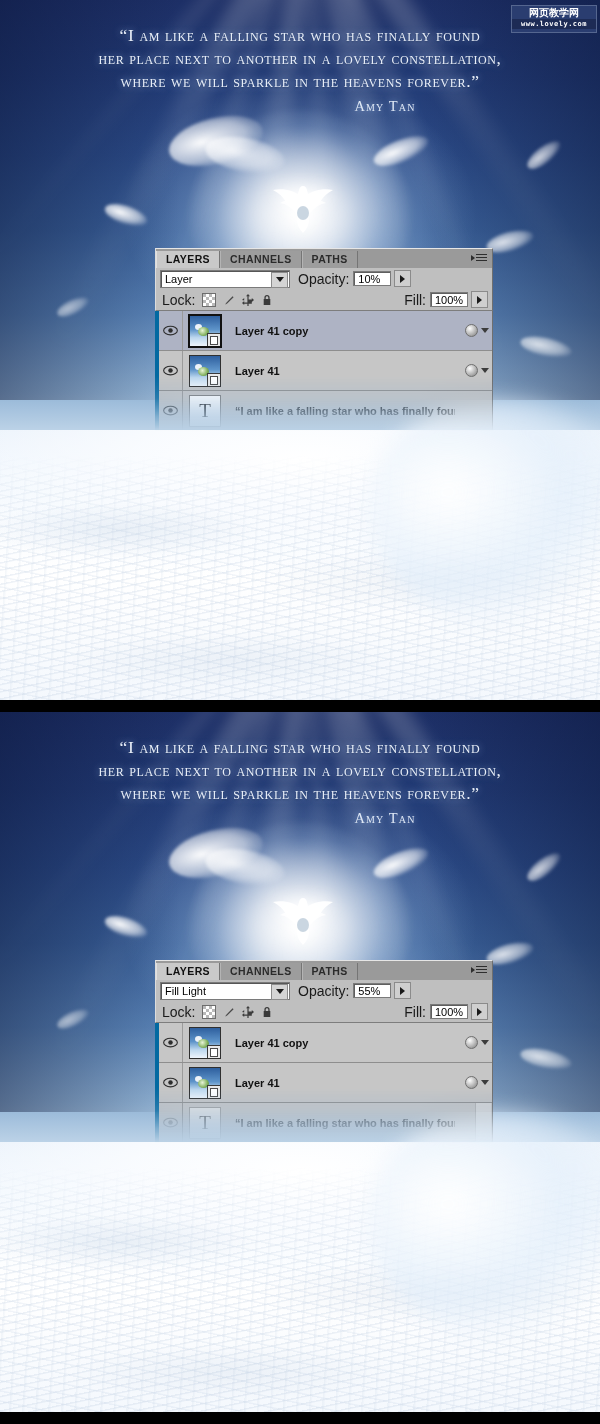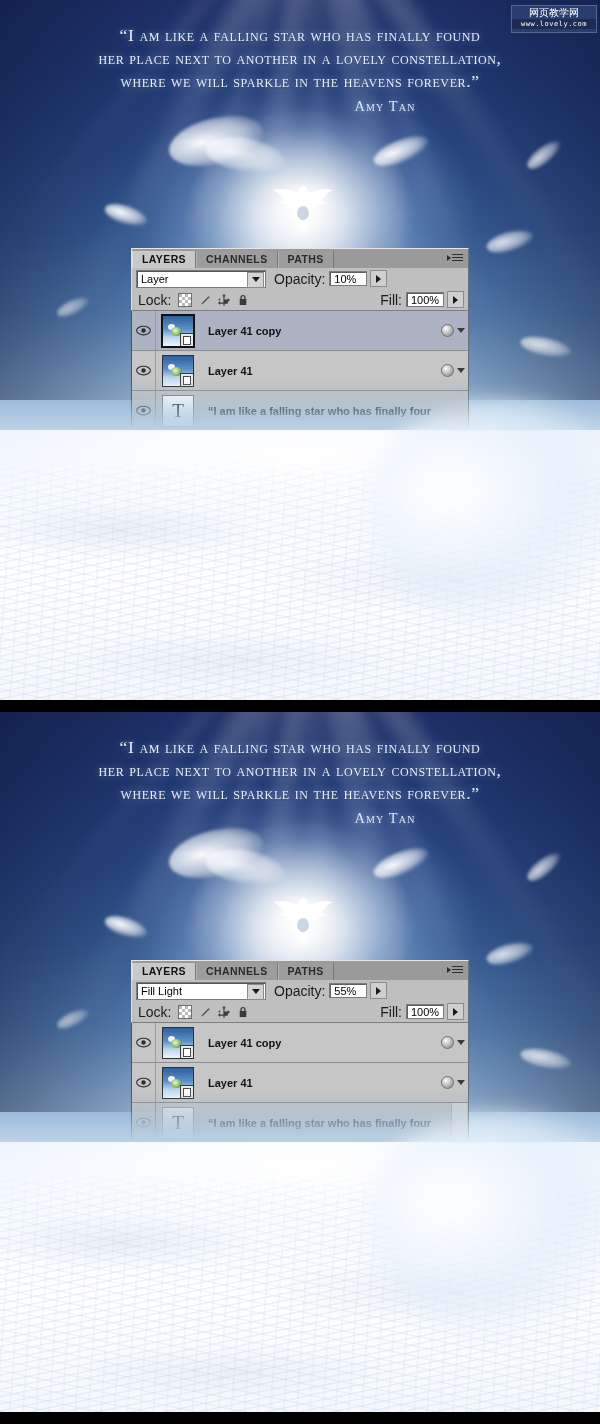--- a/index.html
+++ b/index.html
@@ -71,28 +71,28 @@
     letter-spacing:.6px;line-height:23px;font-size:17.5px;
     text-shadow:0 0 7px rgba(140,175,225,.85),0 1px 2px rgba(10,25,60,.55);}
   .quote .l{display:block;white-space:nowrap;}
   .author{position:absolute;top:98px;left:0;width:600px;text-align:center;
     font-family:"Liberation Serif",serif;font-variant:small-caps;color:#dfe8f5;
     font-size:14.5px;letter-spacing:1.1px;padding-left:170px;box-sizing:border-box;
     text-shadow:0 0 6px rgba(140,175,225,.8);}
 
   
   .wm{position:absolute;right:3px;top:5px;width:84px;height:26px;background:#2a3d70;
-    border:1px solid #55668f;text-align:center;overflow:hidden;}
+    border:1px solid #55668f;text-align:center;overflow:hidden;font-weight:bold;}
   .wm .cn{display:block;color:#fff;font-size:10px;line-height:13px;font-family:"DejaVu Sans",sans-serif;}
   .wm .en{display:block;color:#fff;font-size:7px;line-height:10px;background:#1d2b55;
     font-family:"DejaVu Sans Mono",monospace;letter-spacing:.5px;}
 
   
   .psPanel{position:absolute;width:338px;font-size:11px;color:#111;
-    font-family:"Liberation Sans",sans-serif;}
+    font-family:"Liberation Sans",sans-serif;margin-left:24px;}
   .psPanel.p1{left:131px;top:248px;}
   .psPanel.p2{left:131px;top:960px;}
 
   .psInner{position:relative;}
   .fadeMask{
     -webkit-mask-image:linear-gradient(to bottom, #000 0%, #000 70%, rgba(0,0,0,.75) 82%, rgba(0,0,0,.28) 92%, rgba(0,0,0,0) 100%);
             mask-image:linear-gradient(to bottom, #000 0%, #000 70%, rgba(0,0,0,.75) 82%, rgba(0,0,0,.28) 92%, rgba(0,0,0,0) 100%);
   }
 
   
@@ -134,21 +134,21 @@
   .lockIcons{display:flex;align-items:center;gap:7px;margin-left:7px;}
   .ico{width:12px;height:12px;position:relative;}
   .ico.checker{background:
       conic-gradient(#fff 0 25%, #b9b9b9 0 50%, #fff 0 75%, #b9b9b9 0);
       background-size:6px 6px;border:1px solid #6d6d6d;}
   .ico.brush svg,.ico.move svg,.ico.lock svg{display:block;}
 
   .spacerFlex{flex:1;}
 
   
-  .psList{border-left:1px solid #0369a1;border-right:1px solid #6f6f6f;background:#c6c6c6;position:relative;}
+  .psList{border-left:4px solid #0369a1;border-right:1px solid #6f6f6f;background:#c6c6c6;position:relative;}
   .layerRow{display:flex;align-items:center;height:40px;border-bottom:1px solid #8e8e8e;
     background:#c6c6c6;position:relative;box-sizing:border-box;}
   .layerRow.sel{background:#aeb3c4;}
   .layerRow.ghost{background:rgba(198,198,198,.55);}
 
   .eyeCell{width:24px;height:100%;display:flex;align-items:center;justify-content:center;
     border-right:1px solid #9b9b9b;box-sizing:border-box;}
   .eye{width:15px;height:11px;}
   .eye.off{opacity:.35;}
 

